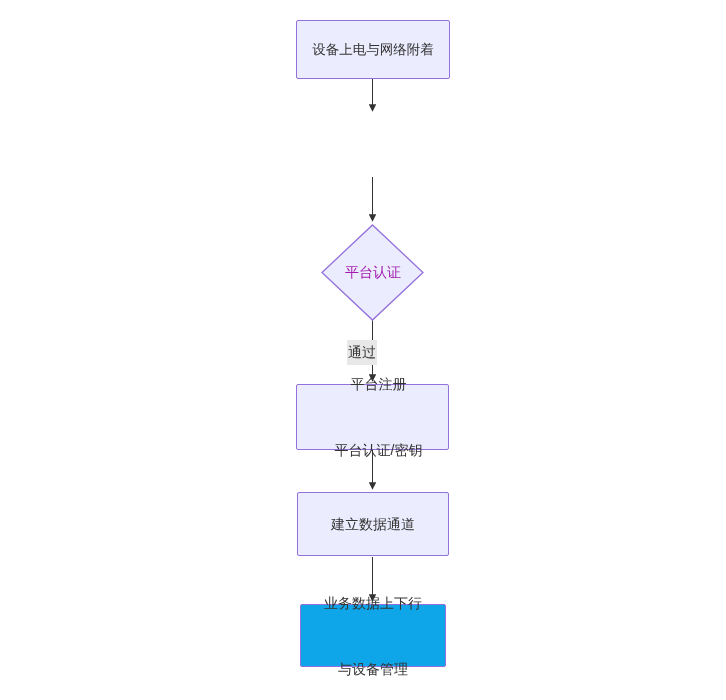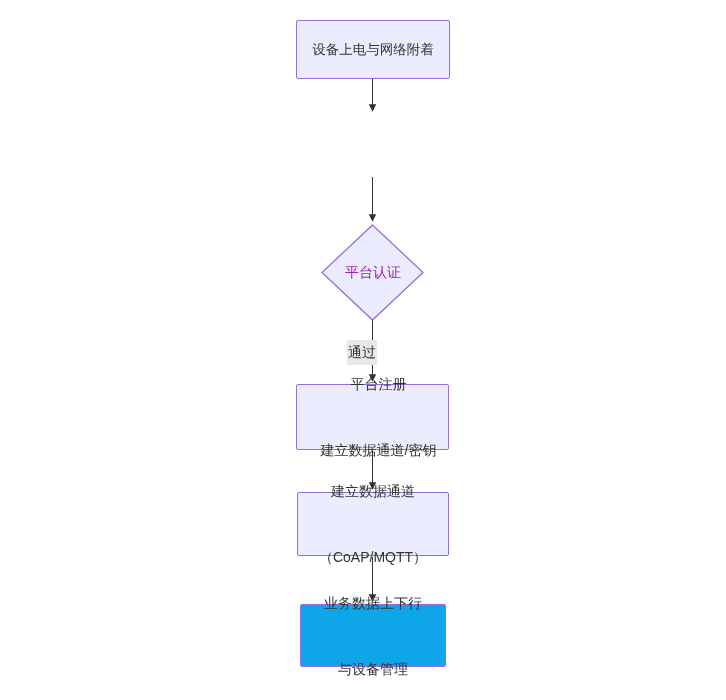--- a/index.html
+++ b/index.html
@@ -80,26 +80,25 @@
     <span>设备上电与网络附着</span>
   </div>
 
 
   <div class="diamond-label">平台认证</div>
 
   <div class="edge-label" style="background: rgb(232, 232, 232); color: rgb(51, 51, 51);">通过</div>
 
   <div class="node" style="left: 296px; top: 384px; width: 153px; height: 66px; background: rgb(236, 236, 255); border-color: rgb(147, 112, 219); color: rgb(51, 51, 51); padding-left: 12px;">
     <span>平台注册</span>
-    <span>建立数据通道/密钥</span>
+    <span>平台认证/密钥</span>
   </div>
 
   <div class="node" style="left: 297px; top: 492px; width: 152px; height: 64px; background: rgb(236, 236, 255); border-color: rgb(147, 112, 219); color: rgb(51, 51, 51);">
     <span>建立数据通道</span>
-    <span>（CoAP/MQTT）</span>
   </div>
 
   <div class="node" style="left: 300px; top: 604px; width: 146px; height: 63px; background: #0ea5e9; border-color: rgb(147, 112, 219); color: rgb(51, 51, 51);">
     <span>业务数据上下行</span>
     <span>与设备管理</span>
   </div>
 
 </div>
 
 </body></html>

